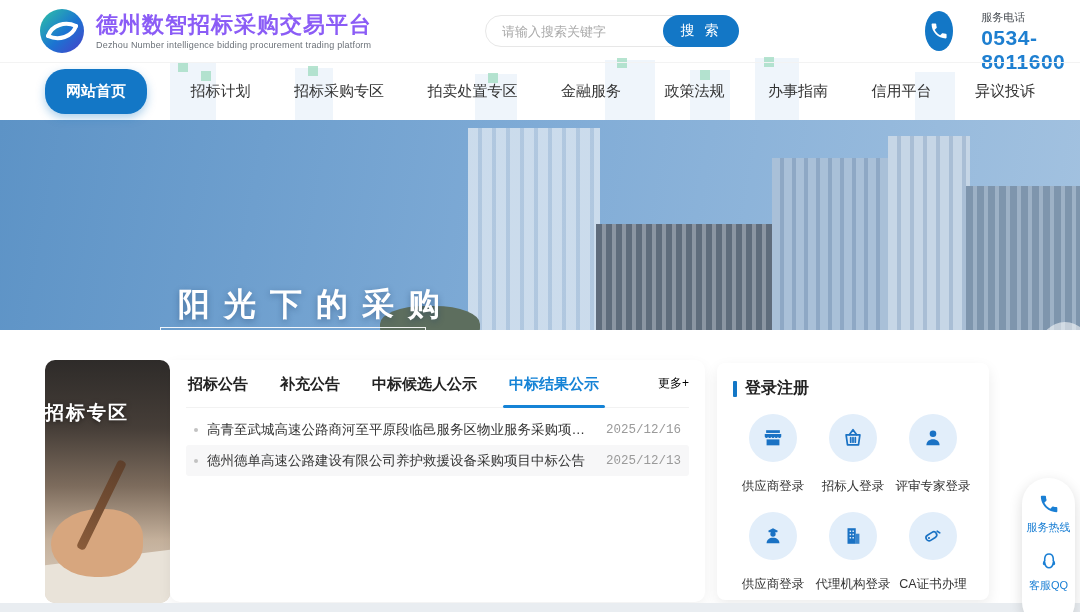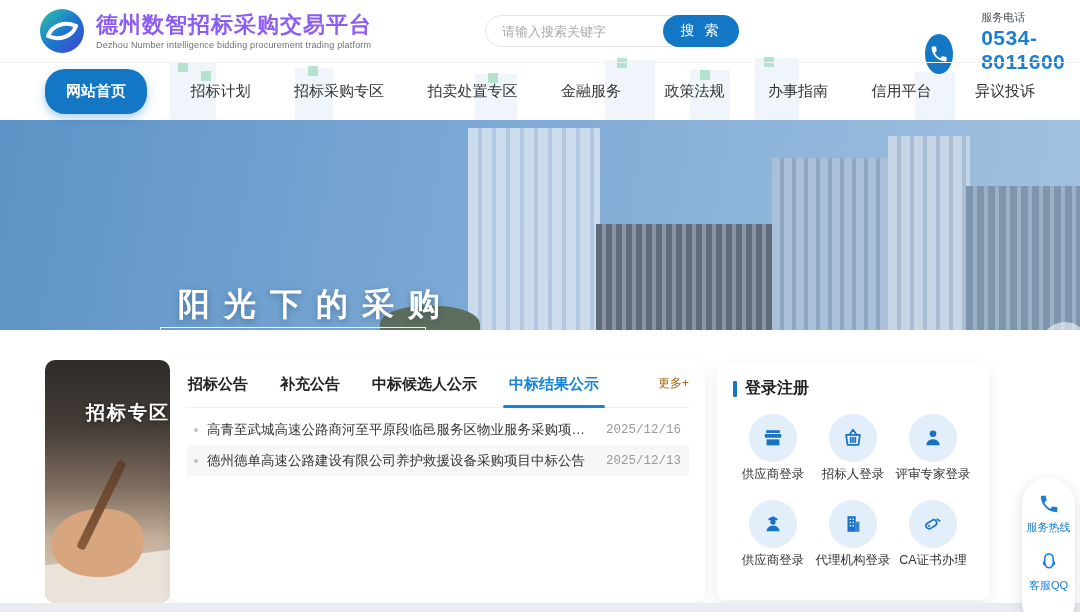--- a/index.html
+++ b/index.html
@@ -16,21 +16,21 @@
   .logo-wrap { position:absolute; left:38px; top:7px; display:flex; align-items:center; gap:10px; }
   .logo-circle { width:48px; height:48px; flex:0 0 48px; }
   .site-title { font-size:22px; font-weight:bold; color:#8b5cf6; letter-spacing:1px; line-height:1.2; }
   .site-sub { font-size:9px; color:#6b7178; margin-top:2px; letter-spacing:.2px; }
 
   .search { position:absolute; left:485px; top:15px; width:250px; height:24px; }
   .search input { width:100%; height:32px; border:1px solid #e7e7e7; border-radius:16px; padding:0 84px 0 16px; font-size:13px; color:#666; outline:none; font-family:inherit; }
   .search input::placeholder { color:#aaa; }
   .search button { position:absolute; right:-4px; top:0; width:76px; height:32px; border:none; border-radius:16px; background:#1377c6; color:#fff; font-size:14px; letter-spacing:3px; cursor:pointer; font-family:inherit; }
 
-  .hotline { position:absolute; left:925px; top:8px; display:flex; gap:28px; align-items:flex-end; }
+  .hotline { position:absolute; left:925px; top:8px; display:flex; gap:28px; align-items:flex-start; }
   .phone-circle { width:40px; height:40px; border-radius:50%; background:#1377c6; display:flex; align-items:center; justify-content:center; margin-top:3px; }
   .hotline-label { font-size:11px; color:#4a4f55; margin-top:2px; }
   .hotline-number { font-size:21px; font-weight:bold; color:#1e7fd0; letter-spacing:.5px; margin-top:1px; }
 
   
   .nav { position:absolute; top:62px; left:0; right:0; height:58px; display:flex; align-items:center; justify-content:space-between; padding:0 45px; border-top:1px solid #f3f3f3; z-index:5; }
   .nav-item { font-size:15px; color:#333; cursor:pointer; white-space:nowrap; }
   .nav-item.active { background:#1377c6; color:#fff; padding:13px 21px; border-radius:20px; font-weight:bold; box-shadow:0 4px 10px rgba(19,119,198,.35); }
 
   
@@ -45,43 +45,43 @@
 
   
   .content { position:absolute; top:330px; left:0; right:0; bottom:0; background:#fff; }
   .footer-strip { position:absolute; left:0; right:0; bottom:0; height:9px; background:#e9edf1; }
 
   .photo-card { position:absolute; left:45px; top:30px; width:125px; height:243px; border-radius:10px; overflow:hidden;
                 background:linear-gradient(180deg,#2e2b29 0%,#463e38 28%,#7d6c5d 52%,#c4b09b 74%,#dcd1c3 100%); }
   .photo-paper { position:absolute; left:-14px; bottom:-18px; width:165px; height:64px; background:#e9e3d9; transform:rotate(-7deg); }
   .photo-hand { position:absolute; left:6px; bottom:26px; width:92px; height:68px; background:#d7a67e; border-radius:55% 42% 48% 50%; }
   .photo-pen { position:absolute; left:52px; top:96px; width:9px; height:98px; background:linear-gradient(#5d3f2b,#8a5c3a); transform:rotate(26deg); border-radius:4px; }
-  .photo-label { position:absolute; left:0; right:0; top:40px; text-align:right; color:#fff; font-size:19px; font-weight:bold; letter-spacing:2px; text-shadow:0 1px 5px rgba(0,0,0,.55); }
+  .photo-label { position:absolute; left:0; right:0; top:40px; text-align:left; color:#fff; font-size:19px; font-weight:bold; letter-spacing:2px; text-shadow:0 1px 5px rgba(0,0,0,.55); }
 
   .tab-card { position:absolute; left:170px; top:30px; width:535px; height:242px; background:#fff; border-radius:0 10px 10px 10px; box-shadow:0 5px 14px rgba(0,0,0,.06); padding:0 16px; }
   .tabs-row { display:flex; align-items:center; gap:28px; height:48px; border-bottom:1px solid #f2f2f2; }
   .tab { position:relative; font-size:15px; font-weight:bold; color:#222; padding:14px 2px 13px; cursor:pointer; white-space:nowrap; }
   .tab.active { color:#1583d6; }
   .tab.active::after { content:""; position:absolute; left:-4px; right:-4px; bottom:-1px; height:3px; background:#1583d6; border-radius:2px; }
-  .more { margin-left:auto; font-size:12px; color:#a16207; cursor:pointer; }
+  .more { margin-left:auto; font-size:12px; color:#000000; cursor:pointer; }
   .ann-list { margin-top:6px; }
   .ann-row { display:flex; align-items:center; height:31px; padding:0 8px; cursor:pointer; }
   .ann-row.alt { background:#f7f7f8; border-radius:3px; }
   .ann-dot { width:4px; height:4px; border-radius:50%; background:#c2c2c2; margin-right:9px; flex:0 0 4px; }
   .ann-title { flex:1; font-size:13.5px; color:#333; white-space:nowrap; overflow:hidden; text-overflow:ellipsis; }
   .ann-date { font-size:12.5px; color:#9a9a9a; margin-left:12px;font-family:Liberation Mono, monospace; }
 
   .login-card { position:absolute; left:717px; top:33px; width:272px; height:237px; background:#fff; border-radius:8px; box-shadow:0 5px 14px rgba(0,0,0,.08); padding:15px 16px; }
   .login-head { display:flex; align-items:center; gap:8px; }
   .login-bar { width:4px; height:16px; background:#1377c6; border-radius:1px; }
   .login-title { font-size:16px; font-weight:bold; color:#222; }
   .login-grid { display:grid; grid-template-columns:repeat(3,1fr); row-gap:17px; margin-top:15px; text-align:center; }
   .login-item { cursor:pointer; }
   .icon-circle { width:48px; height:48px; border-radius:50%; background:#e2eefa; display:flex; align-items:center; justify-content:center; margin:0 auto; color:#1a72c4; }
-  .login-label { font-size:12.5px; color:#333; margin-top:4px; white-space:nowrap; }
+  .login-label { font-size:12.5px; color:#333; margin-top:16px; white-space:nowrap; }
 
   .float-pill { position:absolute; left:1022px; top:478px; width:53px; height:150px; background:#fff; border-radius:26px; box-shadow:0 4px 14px rgba(0,0,0,.14); display:flex; flex-direction:column; align-items:center; padding-top:15px; gap:5px; z-index:8; color:#1a7fd4; }
   .float-label { font-size:11px; color:#1a7fd4; white-space:nowrap; }
   .float-gap { height:6px; }
 </style>
 </head>
 <body>
 
 <div id="page">
 

